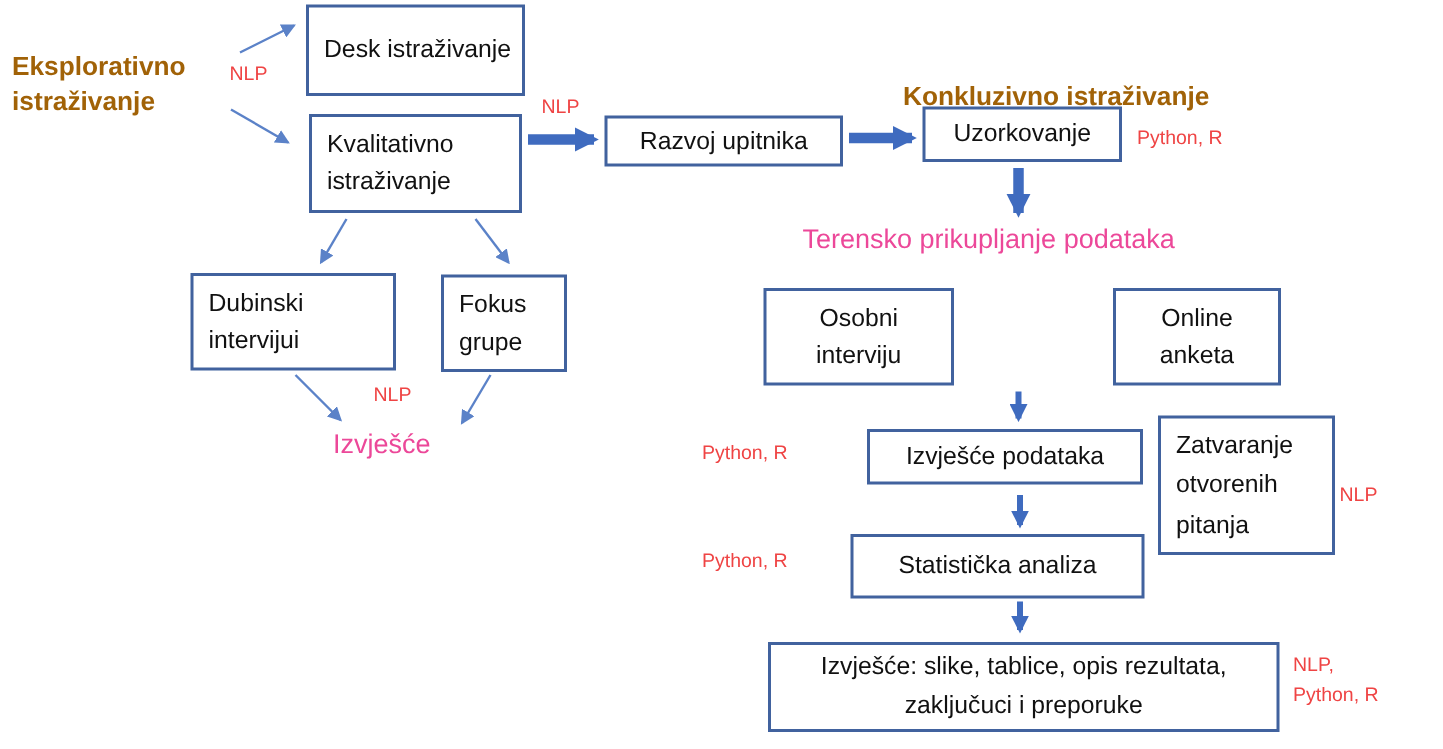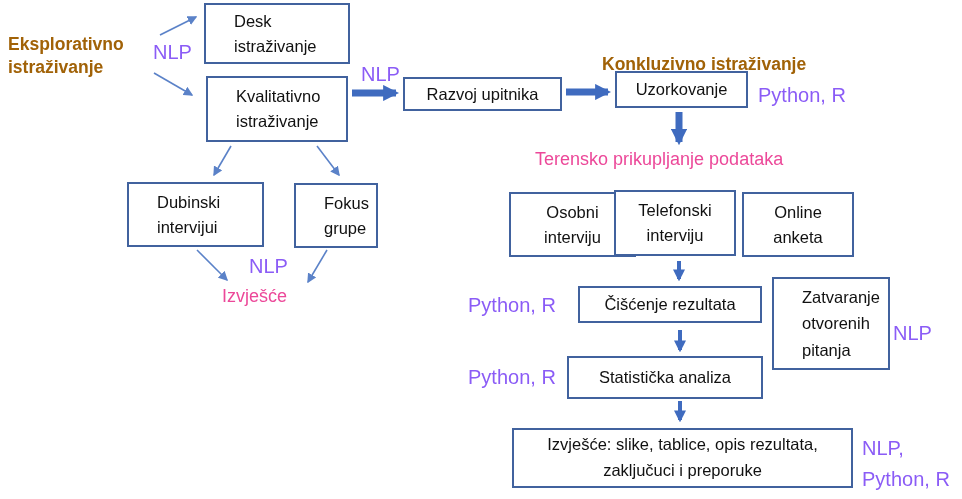--- a/index.html
+++ b/index.html
@@ -6,27 +6,27 @@
   .canvas{
     position:relative;width:962px;height:499px;background:#ffffff;
     font-family:"Liberation Sans","DejaVu Sans",sans-serif;
     color:#1a1a1a;overflow:hidden;
   }
   .box{
     position:absolute;box-sizing:border-box;background:#ffffff;
     border:2px solid #41629e;font-size:16.5px;line-height:1.5;color:#111;
     display:flex;flex-direction:column;justify-content:center;
   }
-  .box.left{align-items:flex-start;text-align:left;padding-left:28px;padding-right:4px;}
+  .box.left{align-items:flex-start;text-align:left;padding-left:10px;padding-right:4px;}
   .box.center{align-items:center;text-align:center;}
   .heading{
     position:absolute;font-weight:bold;color:#a16207;font-size:17.5px;line-height:1.3;
   }
   .plain{position:absolute;color:#ec4899;font-size:18px;white-space:nowrap;}
-  .red{position:absolute;color:#8b5cf6;font-size:20px;white-space:nowrap;}
+  .red{position:absolute;color:#ef4444;font-size:13px;white-space:nowrap;}
   .red.b2{line-height:1.55;}
   svg.overlay{position:absolute;left:0;top:0;width:962px;height:499px;pointer-events:none;}
 </style>
 </head>
 <body>
 
 <div class="canvas">
 
   <svg class="overlay" viewBox="0 0 962 499">
     <defs>
@@ -75,28 +75,25 @@
 
   <div class="box center" style="left:403px;top:77px;width:159px;height:34px;">
     <span>Razvoj upitnika</span>
   </div>
   <div class="box center" style="left:615px;top:71px;width:133px;height:37px;">
     <span>Uzorkovanje</span>
   </div>
   <div class="box center" style="left:477px;top:192px;width:127px;height:65px;padding:0 18px;margin-left:32px;">
     <span>Osobni interviju</span>
   </div>
-  <div class="box center" style="left:614px;top:190px;width:122px;height:66px;padding:0 10px;">
-    <span>Telefonski interviju</span>
-  </div>
   <div class="box center" style="left:742px;top:192px;width:112px;height:65px;padding:0 14px;">
     <span>Online anketa</span>
   </div>
   <div class="box center" style="left:578px;top:286px;width:184px;height:37px;">
-    <span>Čišćenje rezultata</span>
+    <span>Izvješće podataka</span>
   </div>
   <div class="box left" style="left:772px;top:277px;width:118px;height:93px;line-height:1.6;">
     <span>Zatvaranje otvorenih pitanja</span>
   </div>
   <div class="box center" style="left:567px;top:356px;width:196px;height:43px;">
     <span>Statistička analiza</span>
   </div>
   <div class="box center" style="left:512px;top:428px;width:341px;height:60px;padding:0 28px;line-height:1.55;">
     <span>Izvješće: slike, tablice, opis rezultata, zaključuci i preporuke</span>
   </div>

